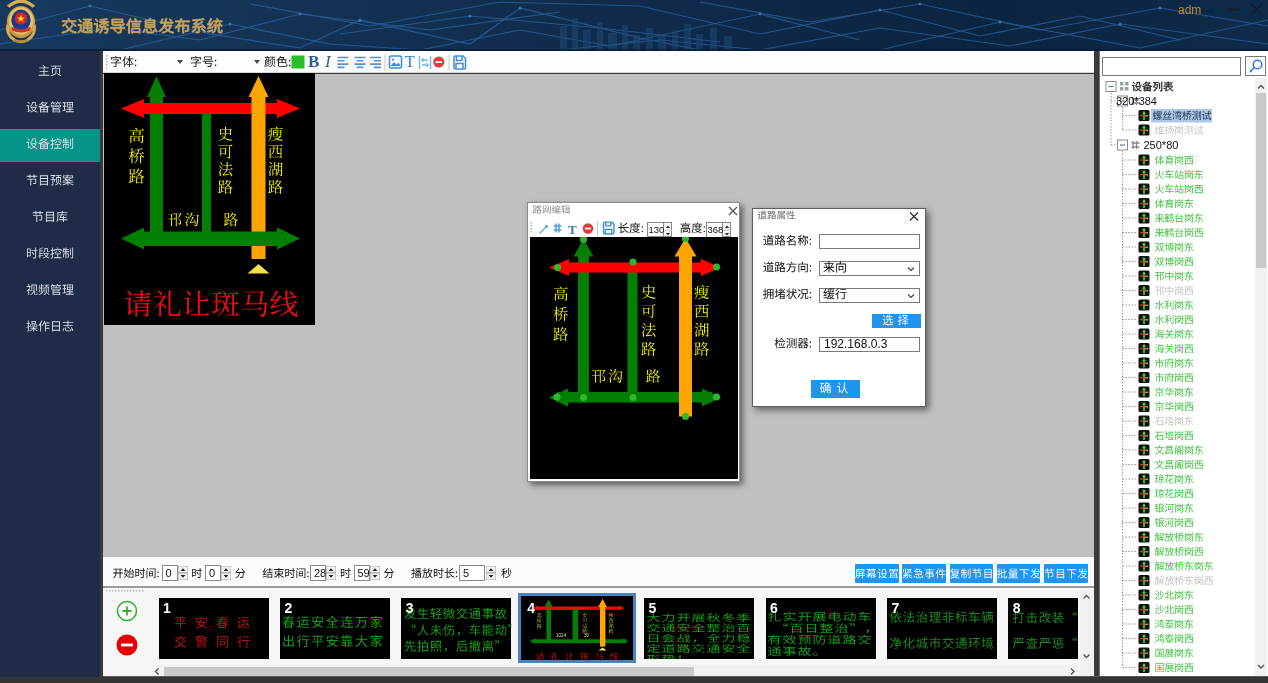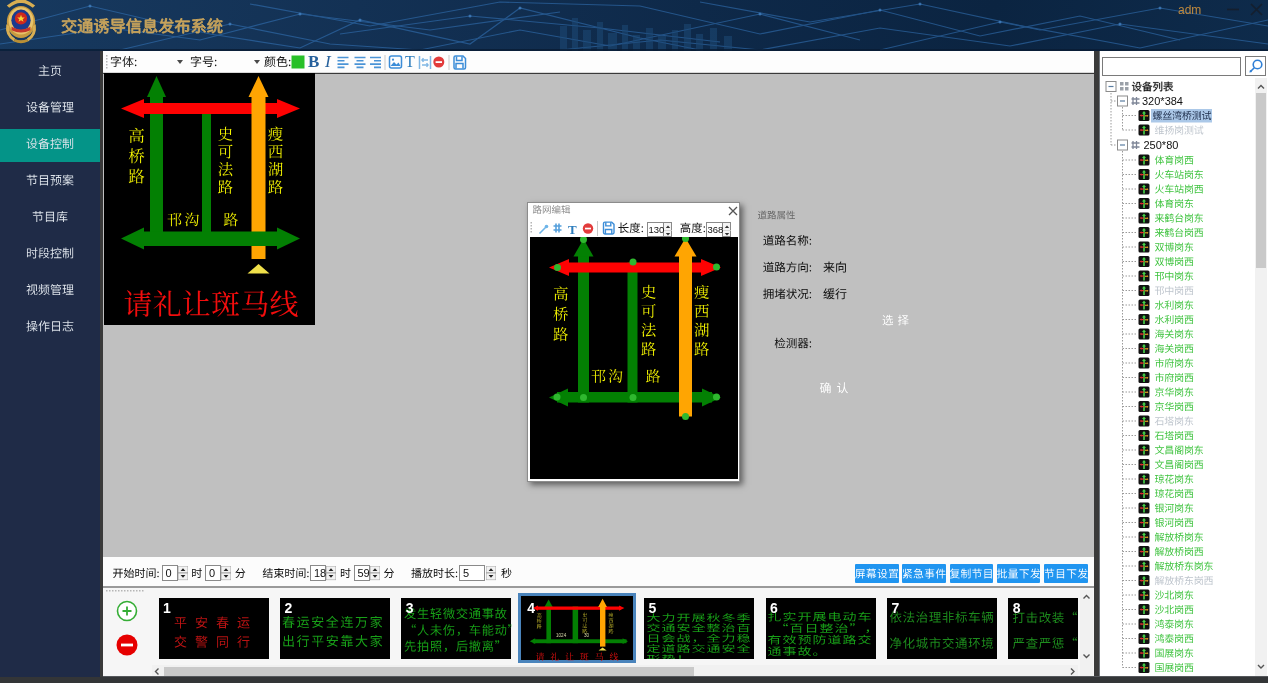--- a/index.html
+++ b/index.html
@@ -226,35 +226,54 @@
             <circle cx="27" cy="160" r="3.5"></circle>
       <circle cx="53.5" cy="160.5" r="3.5"></circle>
             <circle cx="103" cy="160.5" r="3.5"></circle>
       <circle cx="186.5" cy="160" r="3.5"></circle>
             <circle cx="155.5" cy="179.5" r="3.5"></circle>
     </g>
   </svg>
   </div>
 </div>
 
+<div class="abs" style="left:752px;top:208px;width:174px;height:199px;background:#fff;border:1px solid #5e5e5e;box-shadow:3px 3px 7px rgba(0,0,0,.5)">
+  <svg width="172" height="16" style="position:absolute;left:0;top:0">
+    <path d="M157 3.5 L165 11.5 M165 3.5 L157 11.5" stroke="#333" stroke-width="1.4" fill="none"></path>
+  </svg>
+  <div class="abs" style="left:66px;top:25px;width:101px;height:15px;border:1px solid #7a7a7a;background:#fff"></div>
+  <div class="abs" style="left:66px;top:51.5px;width:101px;height:15px;border:1px solid #7a7a7a;background:#fff">
+    <svg width="99" height="13">
+          <path d="M88 4.5 L91 7.5 L94 4.5" stroke="#444" stroke-width="1.2" fill="none"></path>
+        </svg>
+  </div>
+  <div class="abs" style="left:66px;top:78.5px;width:101px;height:15px;border:1px solid #7a7a7a;background:#fff">
+    <svg width="99" height="13">
+          <path d="M88 4.5 L91 7.5 L94 4.5" stroke="#444" stroke-width="1.2" fill="none"></path>
+        </svg>
+  </div>
+  <div class="abs" style="left:119px;top:105px;width:49px;height:14px;background:#2095f0"></div>
+  <div class="abs" style="left:66px;top:127.5px;width:101px;height:15px;border:1px solid #7a7a7a;background:#fff;font-size:12px;color:#111;line-height:13px;padding-left:4px">192.168.0.3</div>
+  <div class="abs" style="left:58px;top:171px;width:48.5px;height:17.5px;background:#2095f0"></div>
+</div>
 
 <div class="abs" style="left:103px;top:556.5px;width:991px;height:29.5px;background:#fcfcfc">
   <div class="abs" style="left:58.5px;top:8.5px;width:16px;height:16px;border:1px solid #8a8a8a;font-size:11px;color:#111;line-height:15px;padding-left:3px;background:#fff">0</div>
   <div class="abs" style="left:74.5px;top:9px;width:10px;height:15px;border:none;background:#f2f2f2"><svg width="10" height="14">
           <rect x="0" y="0" width="10" height="7" fill="#f2f2f2" stroke="#999" stroke-width="0.8"></rect>
           <rect x="0" y="7" width="10" height="7" fill="#f2f2f2" stroke="#999" stroke-width="0.8"></rect>
           <path d="M5 2.2 L7.4 5 L2.6 5 Z M5 11.8 L7.4 9 L2.6 9 Z" fill="#222"></path>
         </svg></div>
   <div class="abs" style="left:102px;top:8.5px;width:16px;height:16px;border:1px solid #8a8a8a;font-size:11px;color:#111;line-height:15px;padding-left:3px;background:#fff">0</div>
   <div class="abs" style="left:118px;top:9px;width:10px;height:15px;border:none;background:#f2f2f2"><svg width="10" height="14">
           <rect x="0" y="0" width="10" height="7" fill="#f2f2f2" stroke="#999" stroke-width="0.8"></rect>
           <rect x="0" y="7" width="10" height="7" fill="#f2f2f2" stroke="#999" stroke-width="0.8"></rect>
           <path d="M5 2.2 L7.4 5 L2.6 5 Z M5 11.8 L7.4 9 L2.6 9 Z" fill="#222"></path>
         </svg></div>
-  <div class="abs" style="left:207px;top:8.5px;width:16px;height:16px;border:1px solid #8a8a8a;font-size:11px;color:#111;line-height:15px;padding-left:3px;background:#fff">18</div>
+  <div class="abs" style="left:207px;top:8.5px;width:16px;height:16px;border:1px solid #8a8a8a;font-size:11px;color:#111;line-height:15px;padding-left:3px;background:#fff">28</div>
   <div class="abs" style="left:223px;top:9px;width:10px;height:15px;border:none;background:#f2f2f2"><svg width="10" height="14">
           <rect x="0" y="0" width="10" height="7" fill="#f2f2f2" stroke="#999" stroke-width="0.8"></rect>
           <rect x="0" y="7" width="10" height="7" fill="#f2f2f2" stroke="#999" stroke-width="0.8"></rect>
           <path d="M5 2.2 L7.4 5 L2.6 5 Z M5 11.8 L7.4 9 L2.6 9 Z" fill="#222"></path>
         </svg></div>
   <div class="abs" style="left:250.5px;top:8.5px;width:16px;height:16px;border:1px solid #8a8a8a;font-size:11px;color:#111;line-height:15px;padding-left:3px;background:#fff">59</div>
   <div class="abs" style="left:266.5px;top:9px;width:10px;height:15px;border:none;background:#f2f2f2"><svg width="10" height="14">
           <rect x="0" y="0" width="10" height="7" fill="#f2f2f2" stroke="#999" stroke-width="0.8"></rect>
           <rect x="0" y="7" width="10" height="7" fill="#f2f2f2" stroke="#999" stroke-width="0.8"></rect>
           <path d="M5 2.2 L7.4 5 L2.6 5 Z M5 11.8 L7.4 9 L2.6 9 Z" fill="#222"></path>
@@ -768,21 +787,21 @@
         <rect x="0" y="0" width="11" height="11" rx="1.5" fill="#111"></rect>
         <path d="M5.5 1 L7.5 3.5 L3.5 3.5 Z" fill="#46d446"></path>
         <rect x="4.7" y="3" width="1.6" height="7" fill="#46d446"></rect>
         <path d="M1 5.5 L3 4.2 L3 6.8 Z" fill="#e03030"></path>
         <rect x="2.6" y="5" width="2.8" height="1.2" fill="#e03030"></rect>
         <rect x="6.5" y="5.2" width="2.8" height="1.2" fill="#e0a020"></rect>
         <path d="M10 5.8 L8.6 4.8 L8.6 6.8 Z" fill="#e0a020"></path>
       </g>
     </svg>
 
-<div class="abs" style="left:1142px;top:95px;width:60px;height:12px;font-size:11px;color:#111">320*384</div>
+<div class="abs" style="left:1116px;top:95px;width:60px;height:12px;font-size:11px;color:#111">320*384</div>
 <div class="abs" style="left:1143.5px;top:138.5px;width:60px;height:12px;font-size:11px;color:#111">250*80</div>
 
 <div class="abs" style="left:103px;top:675.5px;width:1165px;height:1.5px;background:#55585c"></div>
 <div class="abs" style="left:0;top:677px;width:1268px;height:6px;background:#333537"></div>
 
 <svg id="txt" width="1268" height="683" viewBox="0 0 1268 683" style="position:absolute;left:0;top:0;z-index:50;pointer-events:none">
       <defs>
         <clipPath id="ct1">
           <rect x="158.5" y="597.5" width="110.0" height="61.5"></rect>
         </clipPath>

